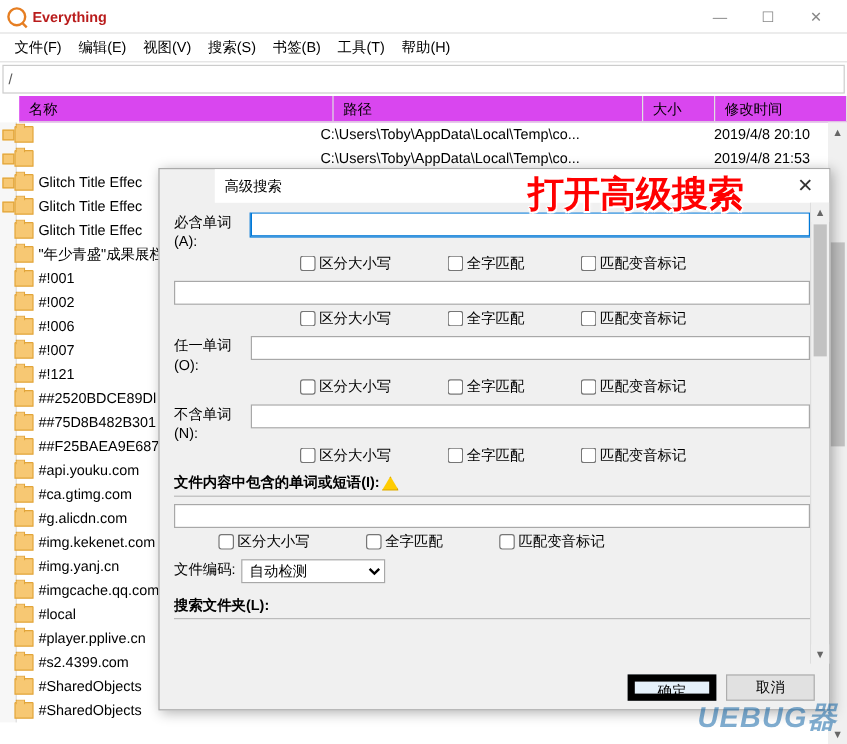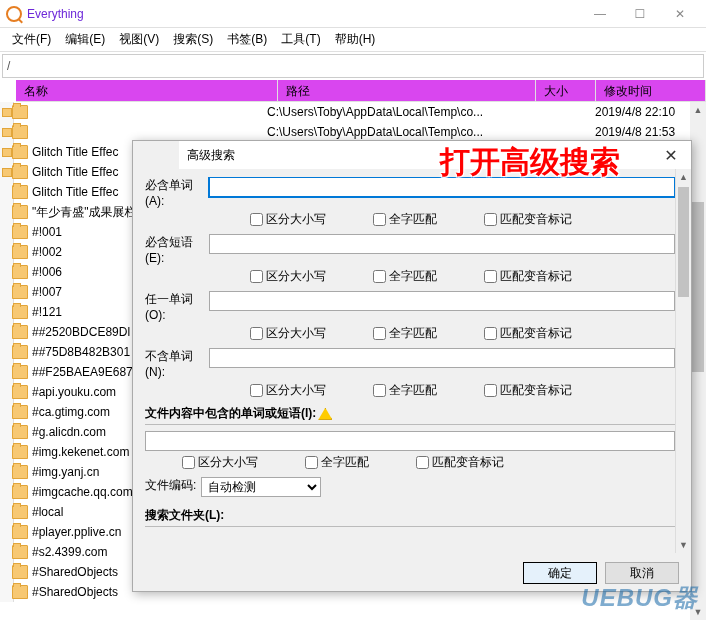--- a/index.html
+++ b/index.html
@@ -1,20 +1,20 @@
 <!DOCTYPE html>
 <html><head>
 <meta charset="utf-8">
 <style>
   * { box-sizing: border-box; margin: 0; padding: 0; }
   body { font-family: "Microsoft YaHei", Tahoma, sans-serif; font-size: 12px; color: #000; background: #fff; width: 706px; height: 620px; overflow: hidden; position: relative; }
   .titlebar { height: 28px; background: #fff; border-bottom: 1px solid #e0e0e0; display: flex; align-items: center; padding: 0 6px; }
   .titlebar .logo { width: 16px; height: 16px; border: 2px solid #e67e22; border-radius: 50%; display: inline-block; margin-right: 5px; position: relative; }
   .titlebar .logo::after { content: ''; position: absolute; width: 5px; height: 2px; background: #e67e22; bottom: -2px; right: -3px; transform: rotate(45deg); }
-  .titlebar .title { flex: 1; color: #6d28d9; }
+  .titlebar .title { flex: 1; color: #b91c1c; font-weight: bold; }
   .titlebar .winbtn { width: 40px; height: 24px; display: flex; align-items: center; justify-content: center; color: #888; cursor: pointer; }
   .menubar { height: 24px; display: flex; align-items: center; padding: 0 6px; gap: 2px; border-bottom: 1px solid #e0e0e0; }
   .menubar .mitem { padding: 2px 6px; cursor: pointer; }
   .pathbar { height: 24px; border: 1px solid #ccc; margin: 2px; display: flex; align-items: center; padding: 0 4px; background: #fff; color: #555; }
   .headers { display: flex; height: 22px; background: #d946ef; border-bottom: 1px solid #e0e0e0; margin-left: 16px; }
   .headers .col { padding: 3px 8px; border-right: 1px solid #e0e0e0; }
   .col-name { width: 262px; }
   .col-path { flex: 1; }
   .col-size { width: 60px; text-align: left; }
   .col-date { width: 110px; }
@@ -41,21 +41,21 @@
   .frow .lbl { width: 64px; text-align: left; }
   .frow .tin { flex: 1; height: 20px; border: 1px solid #a8a8a8; padding: 1px 4px; background: #fff; font: inherit; }
   .frow .tin.focused { border: 1px solid #0078d7; outline: 1px solid #0078d7; }
   .chkrow { display: flex; align-items: center; gap: 10px; margin: 2px 0 6px 68px; }
   .chkrow.nlm { margin-left: 0; }
   .chkrow label { display: flex; align-items: center; gap: 3px; margin-left: 37px; }
   .chkrow input[type=checkbox] { width: 13px; height: 13px; }
   .combo { height: 20px; border: 1px solid #a8a8a8; background: #fff; padding: 1px 2px; width: 120px; font: inherit; }
   .dbtns { position: absolute; bottom: 0; left: 0; right: 0; height: 36px; display: flex; justify-content: flex-end; align-items: center; gap: 8px; padding: 0 12px; }
   .dbtn { min-width: 74px; height: 22px; background: #e1e1e1; border: 1px solid #adadad; cursor: pointer; font: inherit; }
-  .dbtn.primary { border: 1px solid #000000; background: #e5f1fb; }
+  .dbtn.primary { border: 6px solid #000000; background: #e5f1fb; }
   .annotation { position: absolute; top: 142px; left: 440px; font-size: 30px; font-weight: bold; color: #ff0000; text-shadow: -1px -1px 0 #fff, 1px -1px 0 #fff, -1px 1px 0 #fff, 1px 1px 0 #fff, 0 0 4px #fff; z-index: 10; font-family: "SimSun","宋体",serif; }
   .scrollbar-v { position: absolute; right: 0; top: 28px; bottom: 38px; width: 16px; background: #f0f0f0; border-left: 1px solid #ddd; }
   .scrollbar-v .sarrow { height: 16px; background: #f0f0f0; display: flex; align-items: center; justify-content: center; color: #666; font-size: 9px; }
   .scrollbar-v .sthumb { position: absolute; left: 2px; right: 2px; top: 18px; height: 110px; background: #c2c2c2; }
   .main-scroll { position: absolute; right: 0; top: 102px; bottom: 0; width: 16px; background: #f0f0f0; }
   .main-scroll .sarrow { height: 16px; display: flex; align-items: center; justify-content: center; color: #666; font-size: 9px; }
   .main-scroll .sthumb { position: absolute; left: 2px; right: 2px; top: 100px; height: 170px; background: #c2c2c2; }
   .watermark { position: absolute; right: 8px; bottom: 6px; font-size: 24px; font-weight: bold; color: rgba(0,90,160,0.5); letter-spacing: 1px; z-index: 20; font-style: italic; }
 </style>
 </head>
@@ -103,21 +103,21 @@
   <div class="folder">
       <span class="fico"></span>
     </div>
 </div>
 
 <div class="filearea" id="filearea">
     <div class="filerow">
       <span class="ficon"></span>
     <span class="fname"></span>
     <span class="fpath">C:\Users\Toby\AppData\Local\Temp\co...</span>
-    <span class="fdate">2019/4/8 22:10</span>
+    <span class="fdate">2019/4/8 20:10</span>
     </div>
     <div class="filerow">
       <span class="ficon"></span>
     <span class="fname"></span>
     <span class="fpath">C:\Users\Toby\AppData\Local\Temp\co...</span>
     <span class="fdate">2019/4/8 21:53</span>
     </div>
     <div class="filerow">
       <span class="ficon"></span>
     <span class="fname">Glitch Title Effec</span>
@@ -241,21 +241,20 @@
             <input type="checkbox" style="">
             <span>全字匹配</span>
           </label>
         <label>
             <input type="checkbox" style="">
             <span>匹配变音标记</span>
           </label>
       </div>
 
       <div class="frow">
-        <span class="lbl">必含短语(E):</span>
         <input class="tin" style="">
       </div>
       <div class="chkrow">
         <label>
             <input type="checkbox" style="">
             <span>区分大小写</span>
           </label>
         <label>
             <input type="checkbox" style="">
             <span>全字匹配</span>

